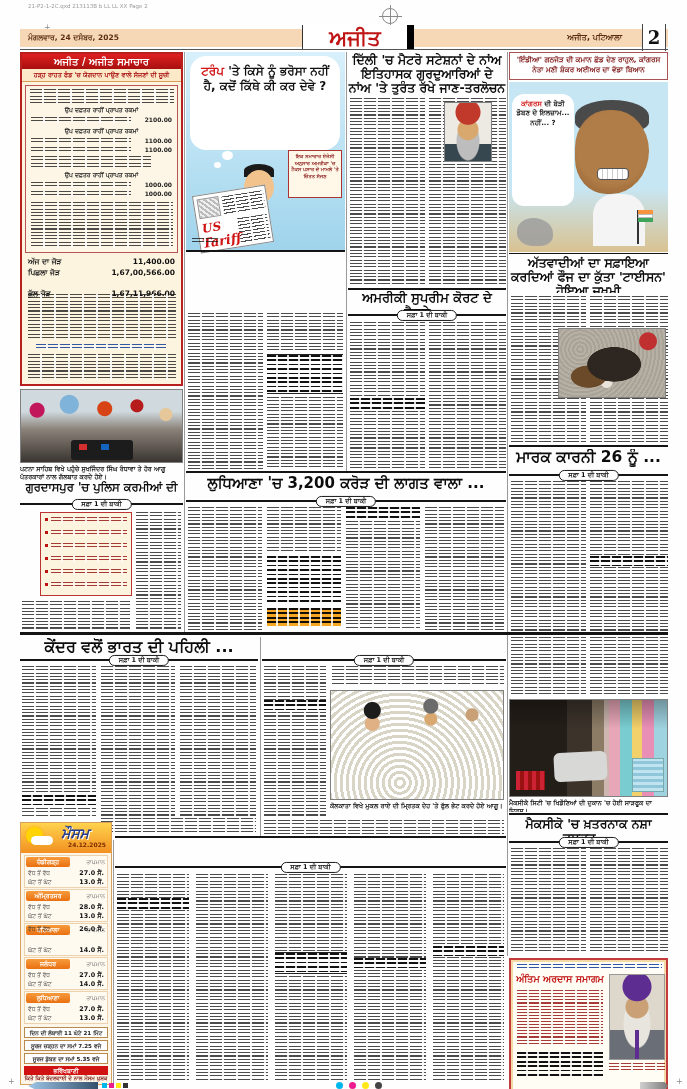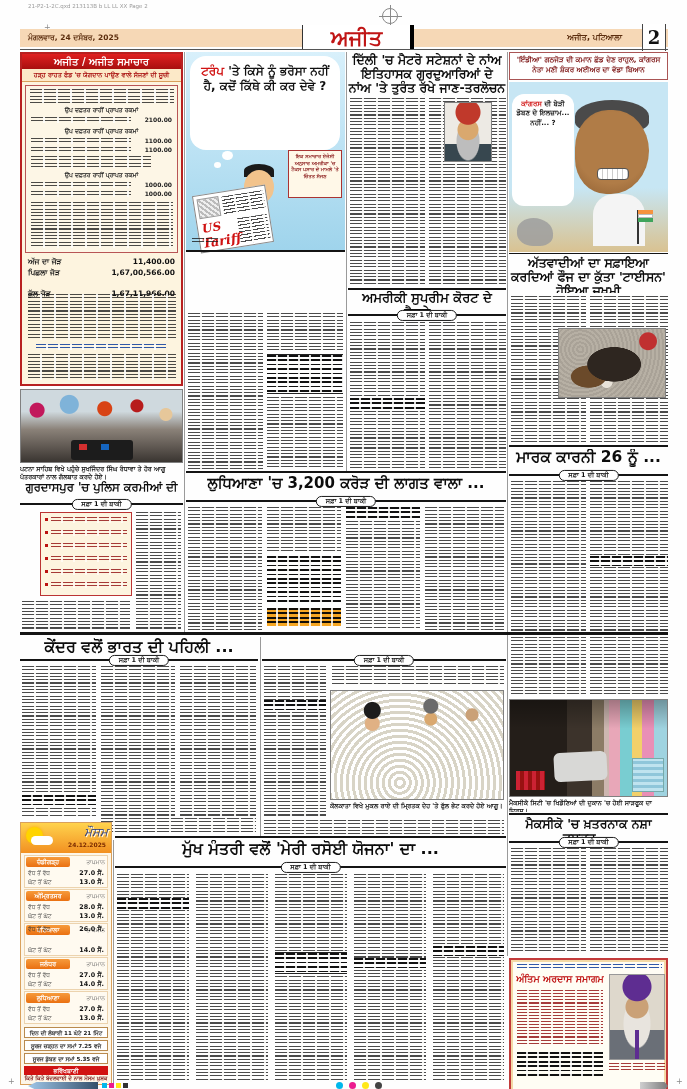--- a/index.html
+++ b/index.html
@@ -47,21 +47,21 @@
 
   <div class="abs" style="left:28px;top:3px;width:320px;height:9px;font-size:5.5px;color:#9a9a9a;white-space:nowrap">21-P2-1-2C.qxd  213113B b  LL LL XX  Page 2</div>
   <div class="abs" style="left:382px;top:8px;width:16px;height:16px;border:1px solid #8a8a8a;border-radius:50%">
     <span class="abs" style="left:7px;top:-4px;width:1px;height:23px;background:#8a8a8a"></span>
     <span class="abs" style="left:-4px;top:7px;width:23px;height:1px;background:#8a8a8a"></span>
   </div>
   <div class="abs" style="left:44px;top:24px;width:8px;height:8px;color:#8a8a8a;font-size:8px;line-height:8px">+</div>
 
   <div class="abs" style="left:20px;top:29px;width:648px;height:18px;background:#f6d8b6">
     <span class="abs" style="left:8px;top:0;height:18px;line-height:18px;font-size:7.5px;font-weight:700;color:#5b2d0e">ਮੰਗਲਵਾਰ, 24 ਦਸੰਬਰ, 2025</span>
-    <span class="abs" style="left:282px;top:-4px;width:112px;height:25px;background:#fff;border-left:1px solid #333;border-right:4px solid #000000;text-align:center">
+    <span class="abs" style="left:282px;top:-4px;width:112px;height:25px;background:#fff;border-left:1px solid #333;border-right:7px solid #000000;text-align:center">
       <span style="font-size:21px;font-weight:900;color:#c01515;line-height:25px;font-family:'DejaVu Serif','Liberation Serif',serif">ਅਜੀਤ</span>
     </span>
     <span class="abs" style="right:46px;top:0;height:18px;line-height:18px;font-size:8px;font-weight:700;color:#5b2d0e">ਅਜੀਤ, ਪਟਿਆਲਾ</span>
     <span class="abs" style="right:2px;top:-5px;width:24px;height:27px;background:#fff;border-left:1.5px solid #444;border-right:1.5px solid #444;text-align:center;font-family:'DejaVu Serif','Liberation Serif',serif;font-size:18px;font-weight:700;color:#111;line-height:27px">2</span>
   </div>
   <div class="hr" style="left:20px;top:49px;width:648px;height:1px;background:#555"></div>
 
   <div class="vr" style="left:184px;top:52px;height:580px"></div>
   <div class="vr" style="left:346px;top:52px;height:419px"></div>
   <div class="vr" style="left:507px;top:52px;height:904px"></div>
@@ -258,21 +258,20 @@
       radial-gradient(circle at 58% 14%,#6b6b6b 0 7px,rgba(0,0,0,0) 8px),
       radial-gradient(circle at 58% 26%,#d9a86e 0 6px,rgba(0,0,0,0) 7px),
       radial-gradient(circle at 82% 22%,#caa177 0 6px,rgba(0,0,0,0) 7px),
       repeating-radial-gradient(circle at 40% 85%,#ffffff 0 3px,#d8d4c6 3px 6px),
       linear-gradient(180deg,#e8e4da 0 55%,#cfcabe 100%)"></div>
   <div class="cap" style="left:330px;top:802px;width:176px;height:15px">ਕੋਲਕਾਤਾ ਵਿਖੇ ਮੁਕਲ ਰਾਏ ਦੀ ਮ੍ਰਿਤਕ ਦੇਹ 'ਤੇ ਫੁੱਲ ਭੇਟ ਕਰਦੇ ਹੋਏ ਆਗੂ।</div>
   <div class="abs greek" style="left:264px;top:820px;width:240px;height:14px"></div>
 
   <div class="hr" style="left:115px;top:836px;width:391px;height:2px"></div>
 
-  <div class="hl" style="position:absolute;left:115px;top:840px;width:391px;height:23px;font-size:16px">ਮੁੱਖ ਮੰਤਰੀ ਵਲੋਂ 'ਮੇਰੀ ਰਸੋਈ ਯੋਜਨਾ' ਦਾ ...</div>
   <div class="pillbar" style="left:115px;top:866px;width:391px">
       <span class="pill">ਸਫ਼ਾ 1 ਦੀ ਬਾਕੀ</span>
     </div>
   <div class="abs greek" style="left:117px;top:874px;width:72px;height:208px"></div>
   <div class="abs greek bold" style="left:117px;top:898px;width:72px;height:11px;background-color:#fff"></div>
   <div class="abs greek" style="left:196px;top:874px;width:72px;height:208px"></div>
   <div class="abs greek" style="left:275px;top:874px;width:72px;height:208px"></div>
   <div class="abs greek bold" style="left:275px;top:952px;width:72px;height:22px;background-color:#fff;border-top:1px solid #222;border-bottom:1px solid #222"></div>
   <div class="abs greek" style="left:354px;top:874px;width:72px;height:208px"></div>
   <div class="abs greek bold" style="left:354px;top:958px;width:72px;height:11px;background-color:#fff"></div>
@@ -309,21 +308,21 @@
         linear-gradient(180deg,#ded8cc 0 66%,#6a6f77 66%)">
       <span class="abs" style="left:46%;top:66%;width:8%;height:34%;background:#5e2d91"></span>
     </div>
     <div class="abs greek red" style="left:98px;top:103px;width:56px;height:7px"></div>
   </div>
 
   <div class="abs" style="left:20px;top:822px;width:92px;height:263px;border:1px solid #d9a05b;background:#fdf6e8">
     <div class="abs" style="left:0;top:0;width:100%;height:30px;background:linear-gradient(180deg,#ffd34d,#f29021)">
       <span class="abs" style="left:5px;top:4px;width:17px;height:17px;border-radius:50%;background:#ffd400;box-shadow:0 0 3px #ffae00"></span>
       <span class="abs" style="left:10px;top:13px;width:22px;height:9px;border-radius:8px;background:#fff"></span>
-      <span class="abs" style="right:3px;top:2px;font-size:12px;font-weight:400;font-style:italic;color:#223a8c;text-shadow:1px 1px 0 #fff">ਮੌਸਮ</span>
+      <span class="abs" style="right:22px;top:2px;font-size:14px;font-weight:700;font-style:italic;color:#223a8c;text-shadow:1px 1px 0 #fff">ਮੌਸਮ</span>
       <span class="abs" style="right:5px;top:18px;font-size:6px;font-weight:700;color:#7a2a00">24.12.2025</span>
     </div>
     <div class="wcity" style="top:32px">
       <div class="wname">ਚੰਡੀਗੜ੍ਹ</div>
       <div class="wtemp">ਤਾਪਮਾਨ</div>
       <div class="wrow" style="top:12px"><span>ਵੱਧ ਤੋਂ ਵੱਧ</span><b>27.0 ਸੈਂ.</b></div>
       <div class="wrow" style="top:21px"><span>ਘੱਟ ਤੋਂ ਘੱਟ</span><b>13.0 ਸੈਂ.</b></div>
     </div>
     <div class="wcity" style="top:66px">
       <div class="wname">ਅੰਮ੍ਰਿਤਸਰ</div>

